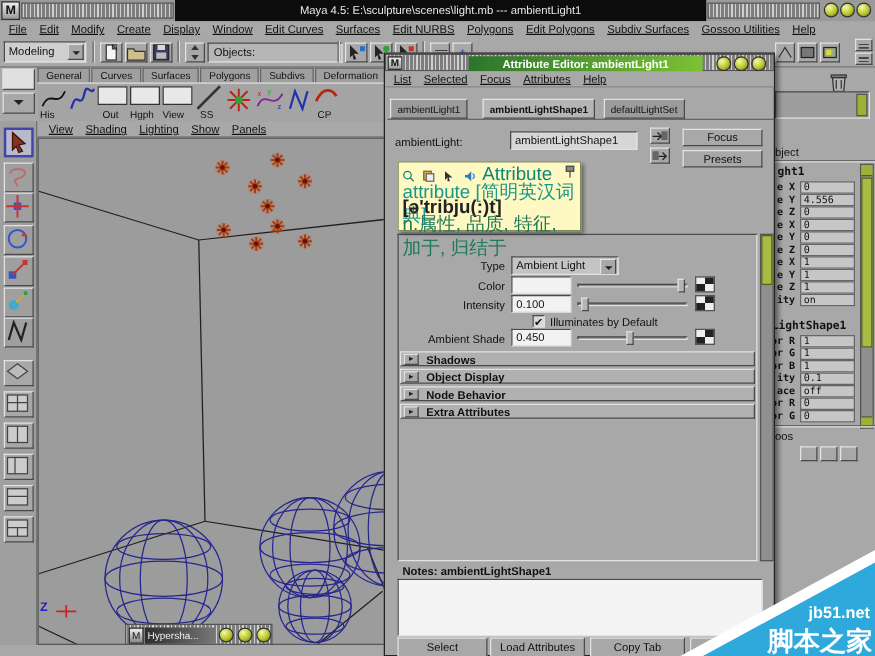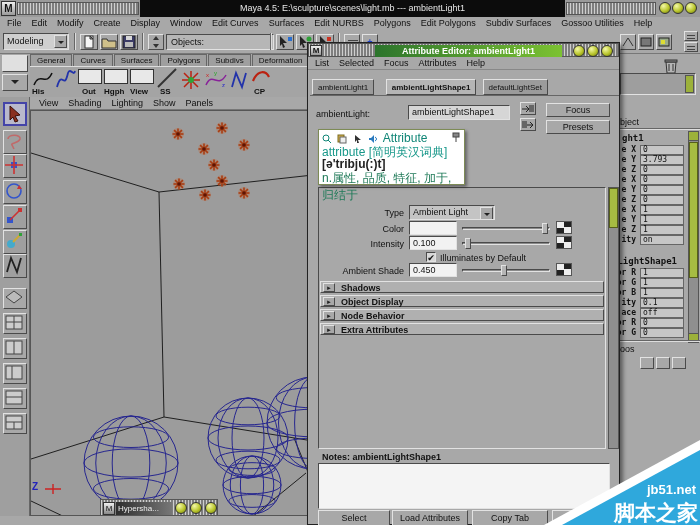--- a/index.html
+++ b/index.html
@@ -14,38 +14,38 @@
   .ribbed{background:repeating-linear-gradient(90deg,#cfcfcf 0 1px,#7e7e7e 1px 3px);border:1px solid #555;}
   .wbtn{width:12px;height:12px;border-radius:50%;border:1px solid #333;
         background:radial-gradient(circle at 35% 30%,#f4f9a8,#b9c52c 55%,#67710f);}
   
   #titlebar{left:0;top:0;width:700px;height:17px;background:#9a9a9a;}
   #maya-logo{left:1px;top:1px;width:15px;height:15px;background:linear-gradient(#eee,#999);
              border:1px solid #333;font-weight:bold;font-size:10px;text-align:center;line-height:14px;}
   #title-black{left:140px;top:0;width:425px;height:17px;background:#0c0c0c;color:#e8e8e8;
                font-size:9px;text-align:center;line-height:17px;white-space:nowrap;overflow:hidden;}
   
-  .menu-item{display:inline-block;margin:0 5px;line-height:13px;white-space:nowrap;}
+  .menu-item{display:inline-block;margin:0 5px;line-height:13px;white-space:nowrap;text-decoration:underline;}
   #menubar{left:0;top:17px;width:700px;height:13px;background:#a8a8a8;padding-left:2px;}
   
   #toolbar{left:0;top:30px;width:700px;height:24px;background:#a8a8a8;border-bottom:1px solid #777;}
   .tb-sep{position:absolute;top:3px;width:2px;height:17px;border-left:1px solid #666;border-right:1px solid #ddd;}
   .tb-btn{position:absolute;top:4px;width:18px;height:16px;background:#a8a8a8;}
   #menuset{left:3px;top:3px;width:66px;height:17px;background:#cfcfcf;}
   #menuset .txt{position:absolute;left:3px;top:2px;font-size:9px;}
   .dd-arrow{position:absolute;right:1px;top:1px;width:13px;height:13px;background:#a8a8a8;}
   .dd-arrow:after{content:"";position:absolute;left:3px;top:5px;border:3px solid transparent;border-top-color:#222;}
   #objects-field{left:166px;top:4px;width:108px;height:16px;background:#b6b6b6;line-height:14px;padding-left:4px;}
   .mini-lines{background:repeating-linear-gradient(#a8a8a8 0 2px,#444 2px 3px);}
   
   #shelf-tabs{left:30px;top:54px;width:590px;height:12px;}
   .shelf-tab{display:inline-block;height:12px;line-height:12px;padding:0 6px;background:#9f9f9f;
              border:1px solid #666;border-bottom:none;margin-right:1px;font-size:8px;}
   #shelf-body{left:30px;top:66px;width:590px;height:31px;background:#a4a4a4;border-top:1px solid #ddd;}
-  .shelf-label{position:absolute;font-size:8px;font-weight:bold;color:#111;}
+  .shelf-label{position:absolute;font-size:8px;font-weight:normal;color:#111;}
   .shelf-rect{position:absolute;width:24px;height:15px;background:#e8e8e8;border:1px solid #333;}
   
   #toolbox{left:0;top:97px;width:30px;height:419px;background:#9f9f9f;border-right:1px solid #666;}
   .tool{position:absolute;left:3px;width:24px;height:24px;}
   .tool.active{border:2px solid #4444a8;background:#b9b9cc;}
   .layout-btn{position:absolute;left:3px;width:24px;height:21px;background:#a8a8a8;}
   
   #vp-menubar{left:30px;top:97px;width:282px;height:13px;background:#a8a8a8;border-bottom:1px solid #777;padding-left:4px;}
   #viewport{left:30px;top:110px;width:282px;height:406px;background:#9c9c9c;border:1px solid #555;}
   #axis-label{left:32px;top:481px;color:#2222bb;font-weight:bold;font-size:10px;z-index:2;}
@@ -67,22 +67,22 @@
   .slider-track{position:absolute;height:3px;background:#8a8a8a;}
   .slider-thumb{position:absolute;width:6px;height:11px;background:#b5b5b5;}
   .map-btn{position:absolute;width:16px;height:13px;background:
            conic-gradient(#222 0 25%,#eee 0 50%,#222 0 75%,#eee 0);border:1px solid #555;}
   .sec-bar{position:absolute;left:12px;width:284px;height:12px;background:#b0b0b0;line-height:12px;}
   .sec-bar b{margin-left:20px;font-size:9px;}
   .sec-arrow{position:absolute;left:2px;top:1px;width:12px;height:9px;background:#a8a8a8;font-size:6px;
              text-align:center;line-height:9px;color:#222;}
   .chk{position:absolute;width:10px;height:10px;background:#d8d8d8;font-size:9px;line-height:10px;text-align:center;color:#111;}
   
-  #dict{left:318px;top:129px;width:147px;height:56px;background:#ffffff;border:1px solid #7d8b56;
-        box-shadow:2px 2px 3px rgba(0,0,0,.4);z-index:6;font-size:12px;padding:1px 3px;}
+  #dict{left:318px;top:129px;width:147px;height:56px;background:#fef9c3;border:1px solid #7d8b56;
+        box-shadow:2px 2px 3px rgba(0,0,0,.4);z-index:6;font-size:15px;padding:1px 3px;}
   #dict .r1{color:#0f8576;height:13px;}
   #dict .r2{color:#18988a;height:13px;}
   #dict .r3{color:#222;font-weight:bold;height:13px;}
   #dict .r4{color:#1f7a58;height:13px;}
   .dict-ico{display:inline-block;vertical-align:-2px;margin-right:2px;}
   
   #channelbox{left:598px;top:97px;width:102px;height:428px;background:#a8a8a8;z-index:1;}
   .cb-row{position:absolute;left:0;width:90px;height:10px;}
   .cb-label{position:absolute;right:52px;top:0;font-family:"DejaVu Sans Mono",monospace;font-size:8px;font-weight:bold;}
   .cb-value{position:absolute;left:42px;top:0;width:44px;height:10px;background:#c6c6c6;border:1px solid #666;
@@ -455,21 +455,21 @@
     <span class="abs" style="left:22px;top:20px;">bject</span>
     <div class="abs" style="left:0;top:31px;width:102px;height:2px;border-top:1px solid #666;border-bottom:1px solid #ddd;"></div>
     <span class="cb-header" style="left:24px;top:36px;">ght1</span>
     <div class="abs" id="cb-rows" style="left:0;top:48px;width:90px;">
         <div class="cb-row" style="top: 0px;">
           <span class="cb-label">e X</span>
           <span class="cb-value">0</span>
         </div>
         <div class="cb-row" style="top: 10px;">
           <span class="cb-label">e Y</span>
-          <span class="cb-value">3.793</span>
+          <span class="cb-value">4.556</span>
         </div>
         <div class="cb-row" style="top: 20px;">
           <span class="cb-label">e Z</span>
           <span class="cb-value">0</span>
         </div>
         <div class="cb-row" style="top: 30px;">
           <span class="cb-label">e X</span>
           <span class="cb-value">0</span>
         </div>
         <div class="cb-row" style="top: 40px;">

